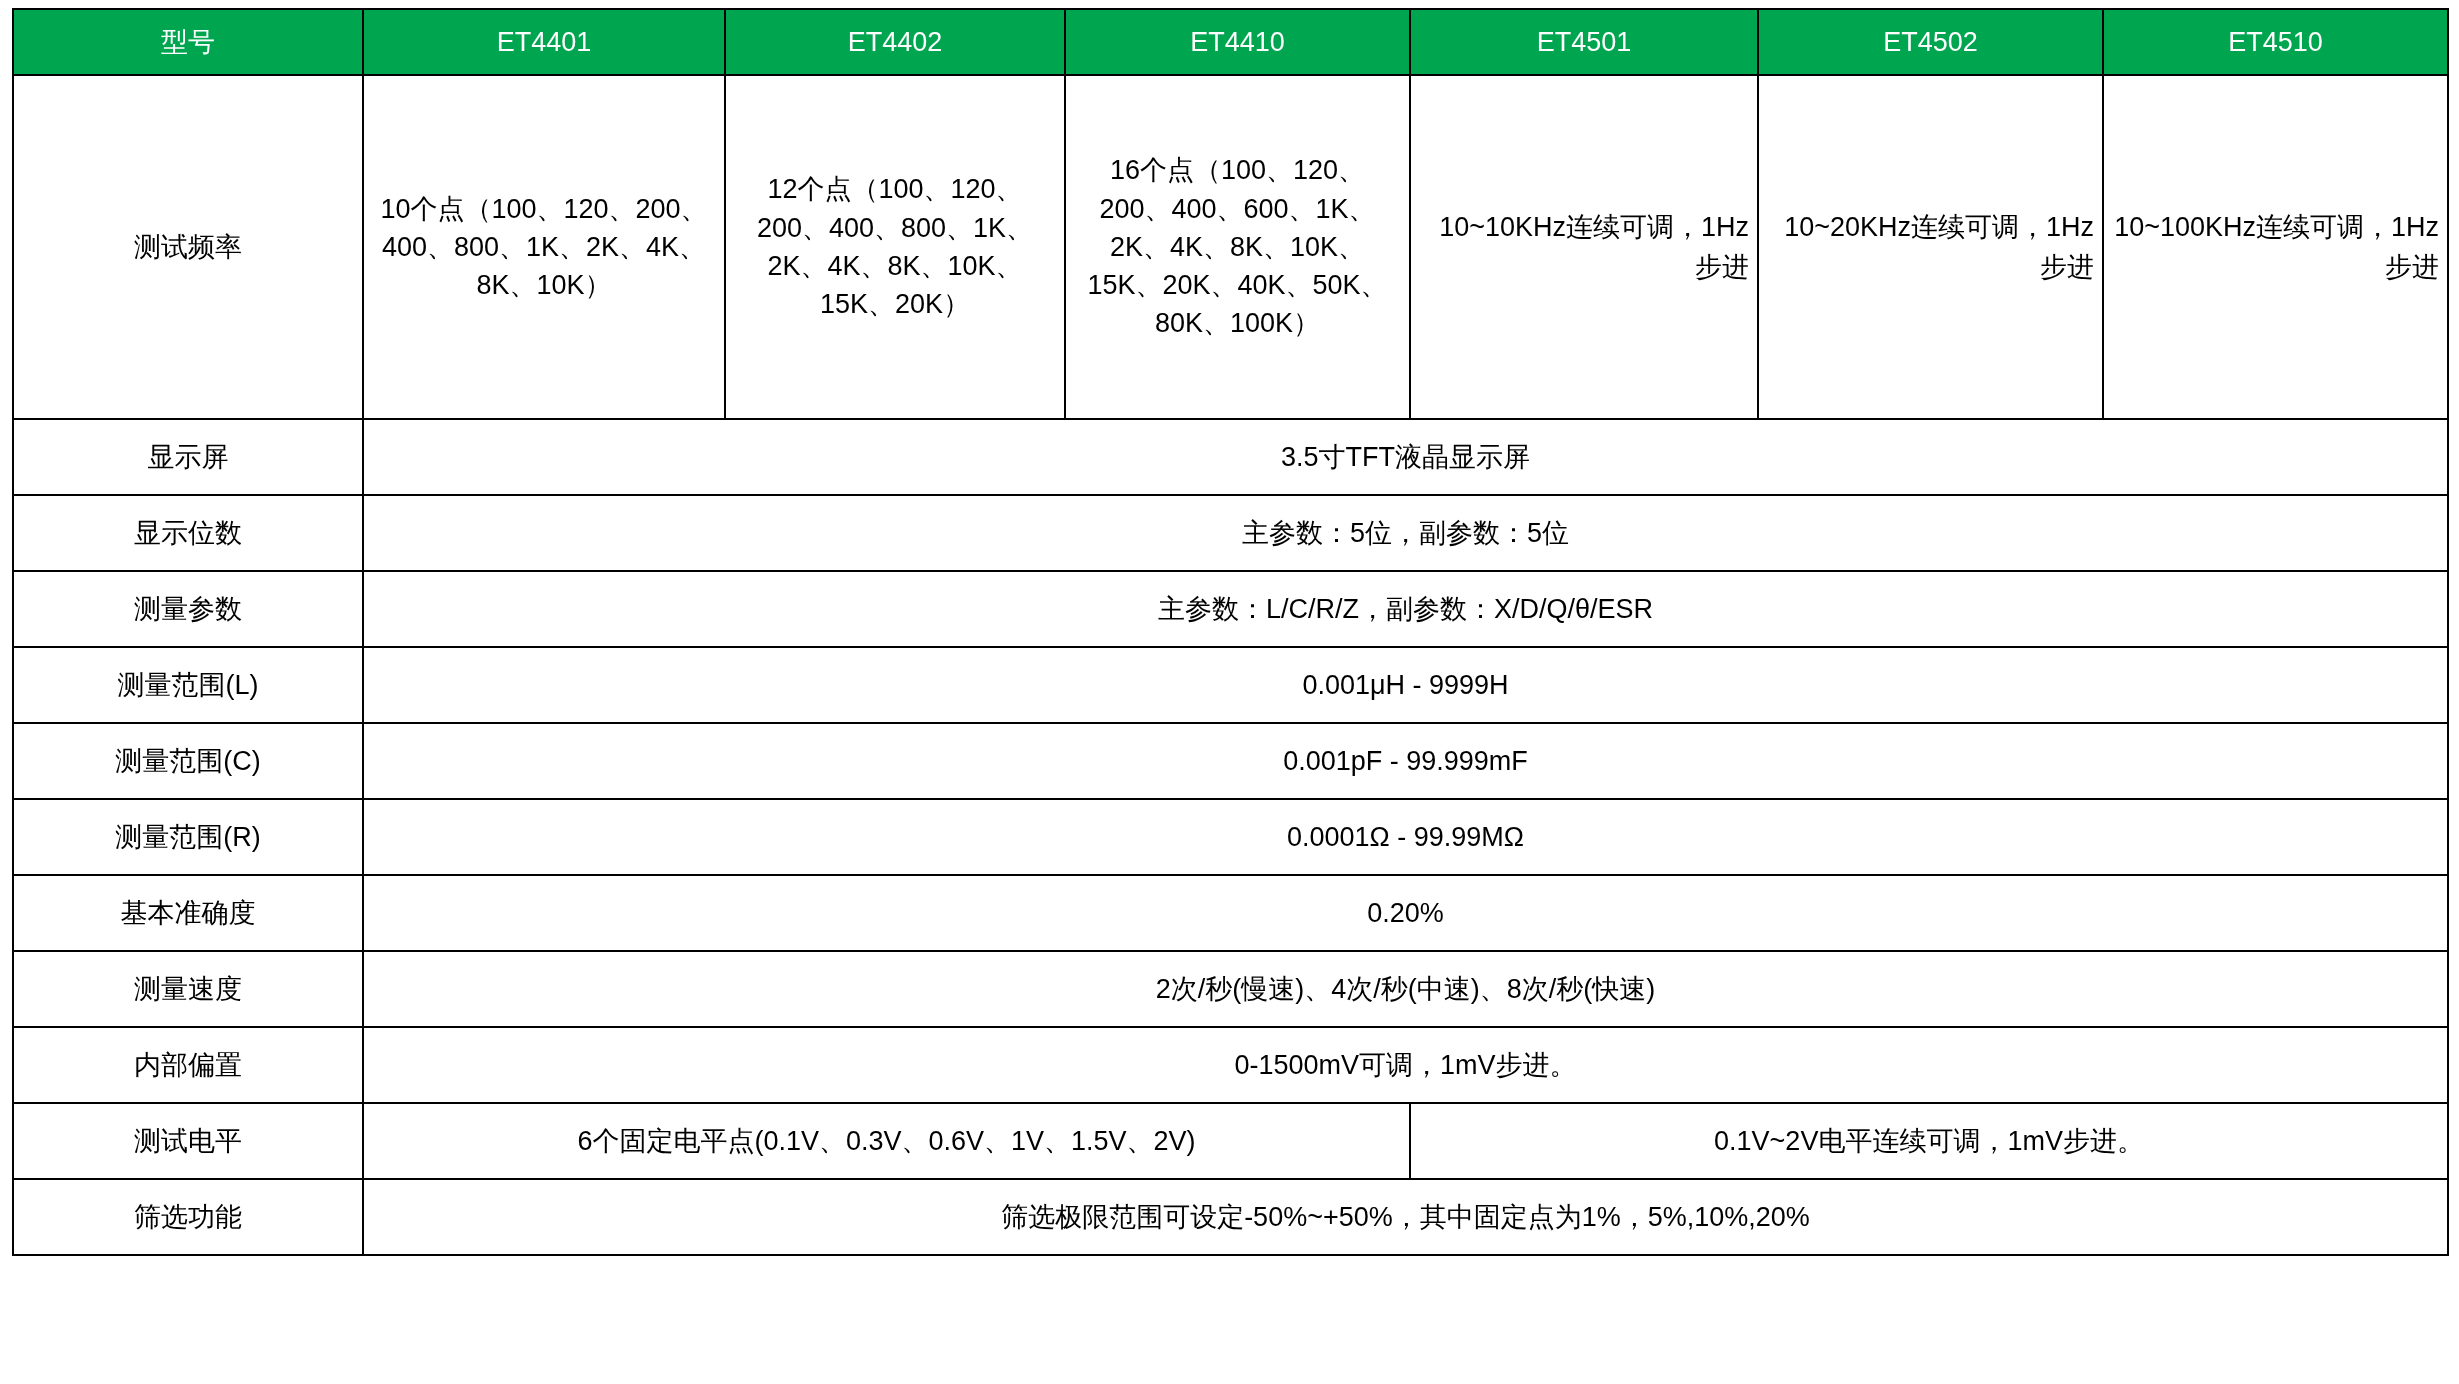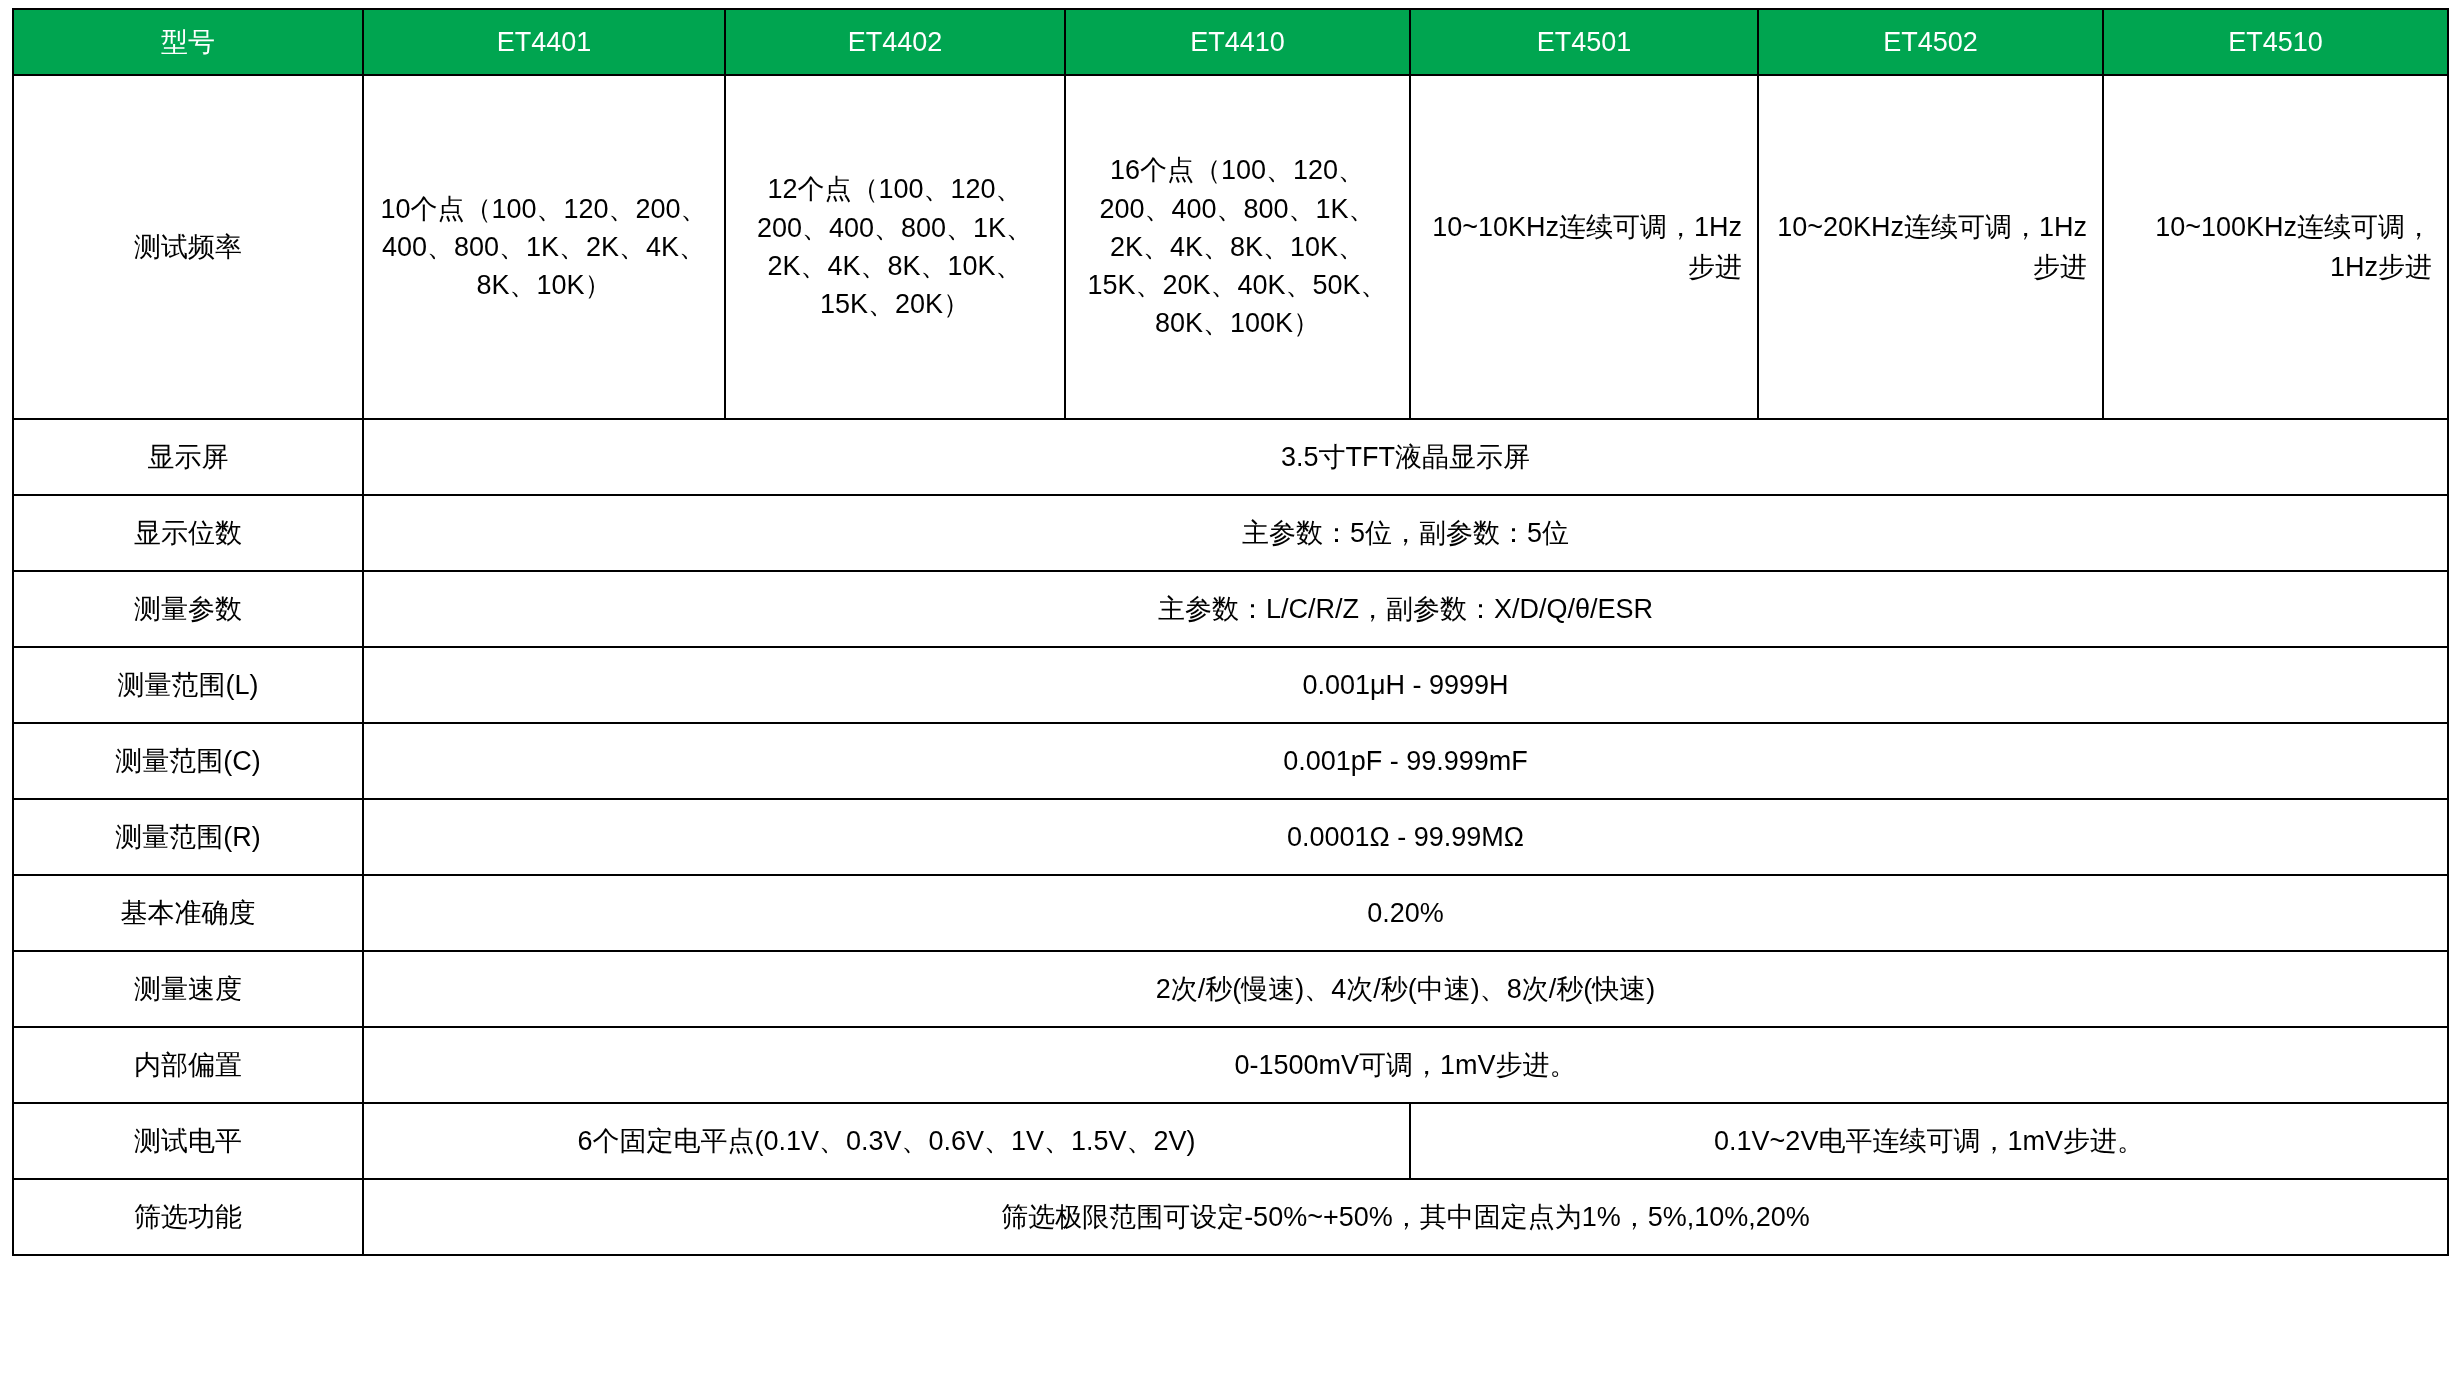--- a/index.html
+++ b/index.html
@@ -20,21 +20,21 @@
     width: 2459px;
   }
   table.spec {
     border-collapse: collapse;
     table-layout: fixed;
     width: 2435px;
     margin: 0 auto;
   }
   table.spec td, table.spec th {
     border: 2px solid #000000;
-    padding: 6px 15px;
+    padding: 6px 8px;
     text-align: center;
     vertical-align: middle;
     font-size: 27px;
     line-height: 1.42;
     font-weight: normal;
     word-break: break-word;
   }
   thead th {
     background: #00a550;
     color: #ffffff;
@@ -88,21 +88,21 @@
         <th>ET4501</th>
         <th>ET4502</th>
         <th>ET4510</th>
       </tr>
     </thead>
     <tbody>
       <tr>
         <td class="label">测试频率</td>
         <td class="freqcell">10个点（100、120、200、400、800、1K、2K、4K、8K、10K）</td>
         <td class="freqcell">12个点（100、120、200、400、800、1K、2K、4K、8K、10K、15K、20K）</td>
-        <td class="freqcell">16个点（100、120、200、400、800、1K、2K、4K、8K、10K、15K、20K、40K、50K、80K、100K）</td>
+        <td class="freqcell">16个点（100、120、200、400、600、1K、2K、4K、8K、10K、15K、20K、40K、50K、80K、100K）</td>
         <td class="freqcell wide">10~10KHz连续可调，1Hz步进</td>
         <td class="freqcell wide">10~20KHz连续可调，1Hz步进</td>
         <td class="freqcell wide">10~100KHz连续可调，1Hz步进</td>
       </tr>
 
       <tr class="row-tall">
         <td class="label">显示屏</td>
         <td colspan="6">3.5寸TFT液晶显示屏</td>
       </tr>
       <tr class="row-tall">

